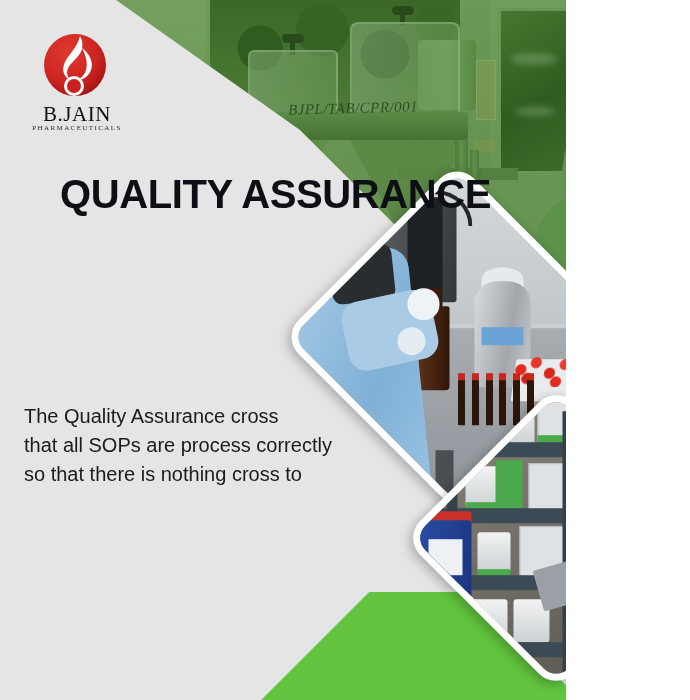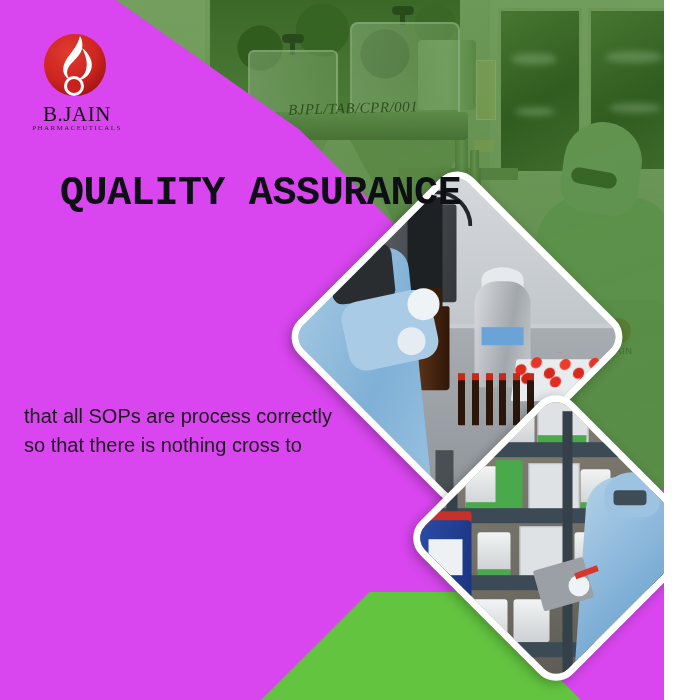--- a/index.html
+++ b/index.html
@@ -1,18 +1,18 @@
 <!DOCTYPE html>
 <html><head>
 <meta charset="utf-8">
 <style>
   html,body{margin:0;padding:0;background:#fff;}
   body{width:690px;height:700px;overflow:hidden;font-family:"Liberation Sans",sans-serif;}
 
-  #poster{position:relative;width:664px;height:700px;background:#d946ef;overflow:hidden;}
+  #poster{position:relative;width:566px;height:700px;background:#e5e5e5;overflow:hidden;}
 
   
   .bg-photo{
     position:absolute;left:0;top:0;width:690px;height:490px;
     -webkit-clip-path:polygon(116px 0, 690px 0, 690px 490px, 660px 490px, 300px 130px);
     clip-path:polygon(116px 0, 690px 0, 690px 490px, 660px 490px, 300px 130px);
     overflow:hidden;
   }
   .bg-scene{position:absolute;inset:0;background:#b9d3a4;}
 
@@ -160,21 +160,21 @@
   .logo-mark{position:absolute;left:18px;top:0;width:78px;height:72px;}
   .logo-name{position:absolute;left:0;top:72px;width:118px;text-align:center;
     font-family:"Liberation Serif",serif;font-size:21px;color:#111;letter-spacing:.5px;line-height:1;}
   .logo-sub{position:absolute;left:0;top:92px;width:118px;text-align:center;
     font-family:"Liberation Serif",serif;font-size:7px;color:#2a2a2a;letter-spacing:1.4px;}
 
   
   #headline{position:absolute;left:60px;top:168px;width:600px;
     font-family:"Liberation Sans",sans-serif;font-weight:bold;font-size:40px;
     line-height:52px;color:#0d0f14;letter-spacing:-.2px;}
-  #headline .l2{letter-spacing:-.4px;font-family:Liberation Mono, monospace;}
+  #headline .l2{letter-spacing:-.4px;}
 
   #body-copy{position:absolute;left:24px;top:402px;width:360px;
     font-family:"Liberation Sans",sans-serif;font-size:20px;line-height:29px;color:#1b1b1b;}
   #body-copy div{white-space:nowrap;}
 </style>
 </head>
 <body>
 
 <div id="poster">
 
@@ -342,17 +342,18 @@
     </div>
     <div class="logo-name">B.JAIN</div>
     <div class="logo-sub">PHARMACEUTICALS</div>
   </div>
 
   <div id="headline">
     <div class="l2">QUALITY ASSURANCE</div>
   </div>
 
   <div id="body-copy">
+    <div>The Quality Assurance cross</div>
     <div>that all SOPs are process correctly</div>
     <div>so that there is nothing cross to</div>
   </div>
 
 </div>
 
 </body></html>

